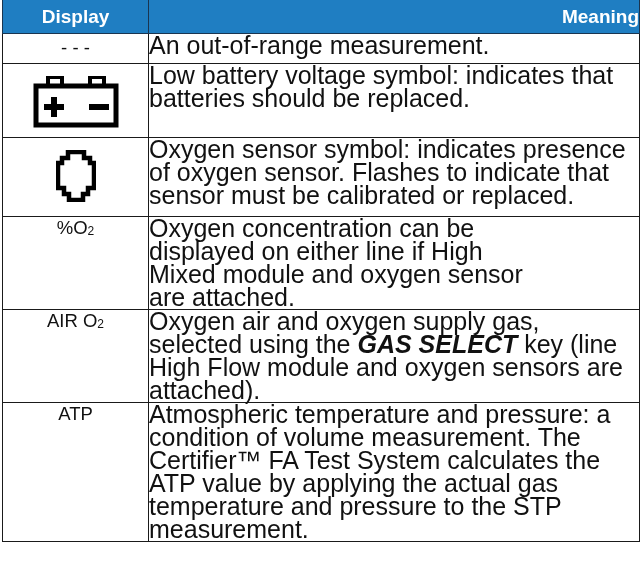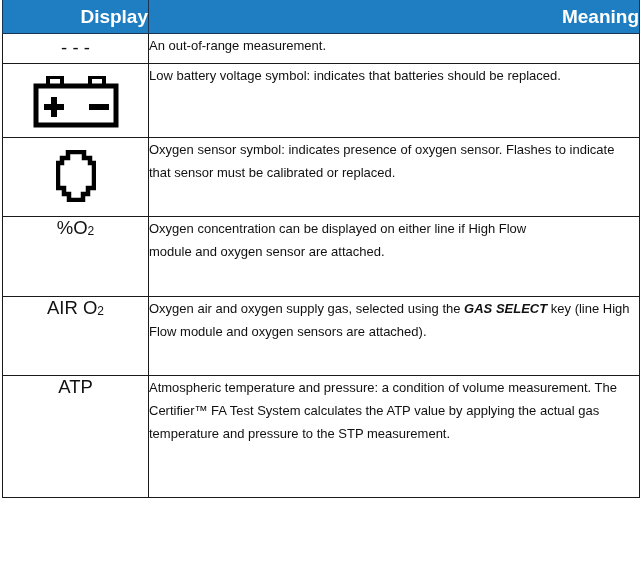--- a/index.html
+++ b/index.html
@@ -31,29 +31,29 @@
     table.legend thead th {
       background: #1f7ec2;
       color: #ffffff;
       font-weight: bold;
       font-size: 19px;
       height: 33px;
       vertical-align: middle;
       border-color: #1a3550;
       border-top: none;
     }
-    th.col-display { width: 146px; text-align: right; }
+    th.col-display { width: 146px; text-align: center; }
     th.col-meaning { text-align: right; padding-left: 10px; }
     td.display-cell {
       text-align: center;
       font-size: 18.5px;
       padding-top: 5px;
     }
     td.meaning-cell {
-      font-size: 13px;
+      font-size: 25px;
       line-height: 23px;
       padding: 3px 6px 2px 10px;
     }
     .kw {
       font-weight: bold;
       font-style: italic;
     }
     .sub {
       font-size: 12px;
       position: relative;
@@ -114,21 +114,21 @@
         </div>
       </td>
       <td class="meaning-cell">Oxygen sensor symbol: indicates presence of oxygen sensor. Flashes to indicate that sensor must be calibrated or replaced.</td>
     </tr>
 
     <tr style="height:80px">
       <td class="display-cell">
         <span>%O</span><span class="sub">2</span>
       </td>
       <td class="meaning-cell" style="padding-right:90px">
-        <span>Oxygen concentration can be displayed on either line if High Flow module and oxygen sensor are attached.</span>
+        <span>Oxygen concentration can be displayed on either line if High Mixed module and oxygen sensor are attached.</span>
       </td>
     </tr>
 
 
     <tr style="height:79px">
       <td class="display-cell">
         <span>AIR O</span><span class="sub">2</span>
       </td>
       <td class="meaning-cell">
         <span>Oxygen air and oxygen supply gas, selected using the </span><span class="kw">GAS SELECT</span><span> key (line High Flow module and oxygen sensors are attached).</span>

